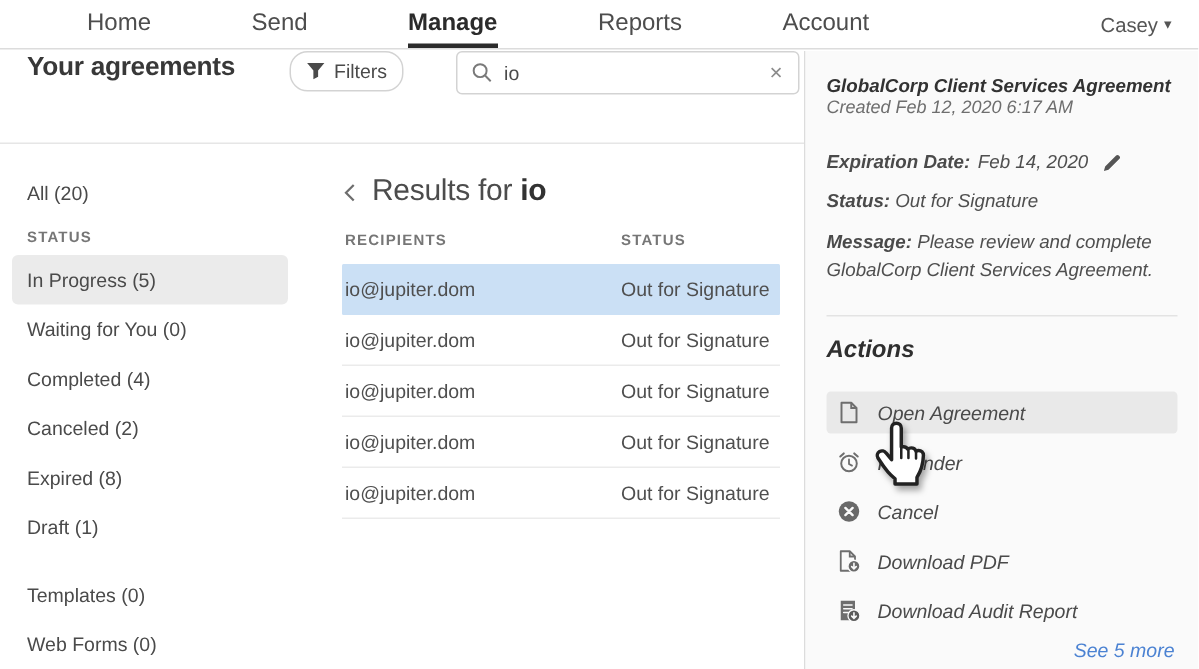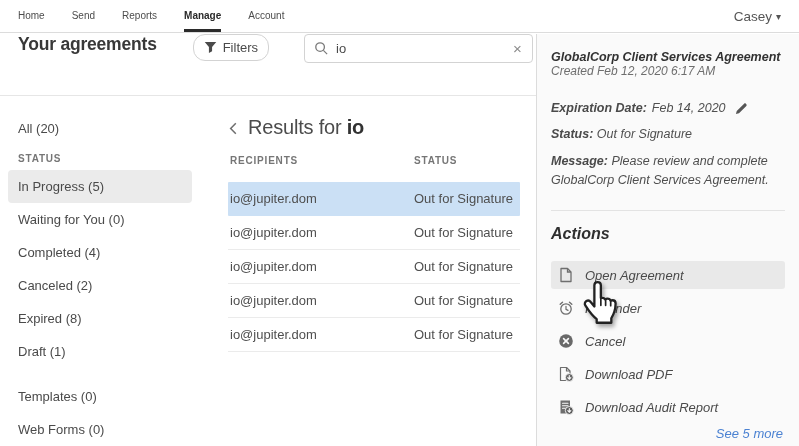--- a/index.html
+++ b/index.html
@@ -2,22 +2,22 @@
 <html style="--nav-text: #4d4d4d; --nav-active: #2b2b2b; --border: #dcdcdc; --light-border: #e6e6e6; --panel-bg: #fafafa; --sel-gray: #ebebeb; --row-blue: #cbe0f5; --muted: #767676; --link: #4b82d2; --text: #4a4a4a;"><head>
 <meta charset="utf-8">
 <style>
   * { margin:0; padding:0; box-sizing:border-box; }
   html,body { width:799px; height:446px; overflow:hidden; background:#fff;
     font-family:"Liberation Sans", sans-serif; color:var(--text,#4a4a4a); position:relative; }
 
   
   .topnav { height:33px; display:flex; align-items:stretch; border-bottom:1px solid var(--border,#d9d9d9);
     padding:0 18px; background:#fff; }
-  .nav-item { font-size:10px; color:var(--nav-text,#4d4d4d); line-height:31px; margin-right:27px;
-    cursor:pointer; white-space:nowrap; }
+  .nav-item { font-size:16px; color:var(--nav-text,#4d4d4d); line-height:31px; margin-right:27px;
+    cursor:pointer; white-space:nowrap;margin-left:40px; }
   .nav-item.active { color:var(--nav-active,#2b2b2b); font-weight:bold;
     box-shadow: inset 0 -3px 0 var(--nav-active,#2b2b2b); }
   .nav-spacer { flex:1; }
   .user-menu { font-size:13.5px; color:#555; line-height:31px; cursor:pointer; display:flex; align-items:center; gap:4px; }
   .caret { font-size:10px; color:#555; }
 
   
   .main { position:absolute; top:34px; left:0; right:0; bottom:0; display:flex; }
   .left-main { width:537px; border-right:1px solid var(--border,#e0e0e0); display:flex; flex-direction:column; }
 
@@ -43,21 +43,21 @@
     margin-left:8px; font-weight:bold; }
   .side-item.gap-above { margin-top:12px; }
 
   
   .results { flex:1; padding:20px 16px 0 18px; }
   .results-heading { display:flex; align-items:center; gap:10px; }
   .back-chevron { display:flex; align-items:center; cursor:pointer; padding-top:2px; }
   .heading-text { font-size:20px; color:#4c4c4c; letter-spacing:-0.2px; }
   .heading-term { font-weight:bold; color:#323232; }
   .table { margin-top:12px; }
-  .thead { display:flex; padding:4px 0 16px 2px;align-items:flex-end; }
+  .thead { display:flex; padding:4px 0 10px 2px;align-items:flex-end; }
   .th { font-size:10px; font-weight:bold; color:var(--muted,#767676); letter-spacing:0.8px; }
   .th.c1 { width:184px; }
   .row { display:flex; align-items:center; height:34px; border-bottom:1px solid #ebebeb;
     padding-left:2px; cursor:pointer; }
   .row.selected { background:var(--row-blue,#cbe0f5); border-bottom-color:transparent; border-radius:1px; }
   .cell { font-size:13px; color:#4f4f4f; }
   .cell.c1 { width:184px; }
 
   
   .detail { flex:1; background:var(--panel-bg,#fafafa); padding:16px 14px 10px 14px;font-style:italic; }
@@ -80,22 +80,22 @@
   .icon16 { width:16px; height:16px; flex:none; display:block; }
   .hand-cursor { position:absolute; left:579px; top:280px; width:40px; height:47px; z-index:50;
     filter:drop-shadow(2px 3px 2px rgba(0,0,0,0.35)); pointer-events:none; }
 </style>
 </head>
 <body>
 
 <div class="topnav">
   <div class="nav-item">Home</div>
   <div class="nav-item">Send</div>
+  <div class="nav-item active">Manage</div>
   <div class="nav-item">Reports</div>
-  <div class="nav-item active">Manage</div>
   <div class="nav-item">Account</div>
   <div class="nav-spacer"></div>
   <div class="user-menu">
     <span>Casey</span>
     <span class="caret">▾</span>
   </div>
 </div>
 
 <div class="main">
 

